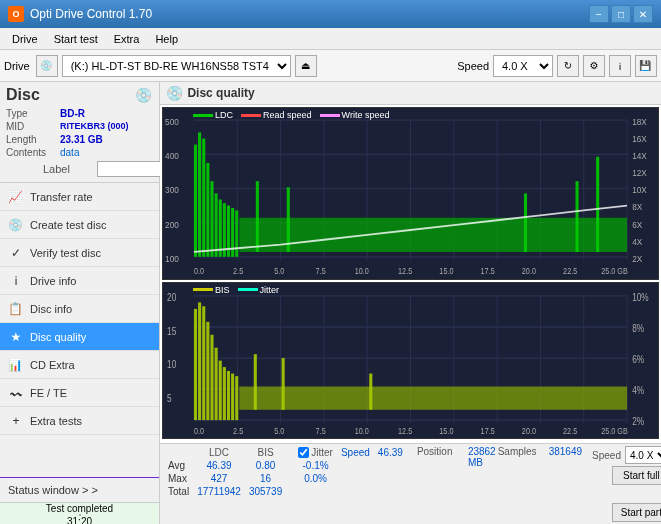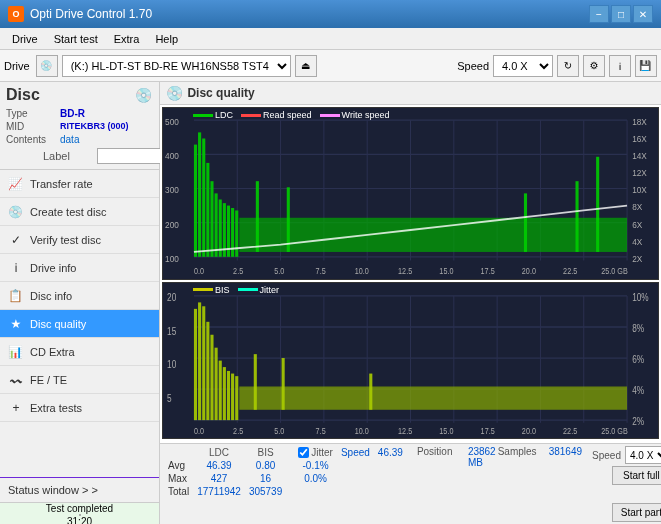--- a/index.html
+++ b/index.html
@@ -279,20 +279,24 @@
         <span class="disc-title">Disc</span>
         <span class="disc-icon">💿</span>
       </div>
       <div class="disc-row">
         <span class="disc-key">Type</span>
         <span class="disc-val">BD-R</span>
       </div>
       <div class="disc-row">
         <span class="disc-key">MID</span>
         <span class="disc-val" style="font-size:9px">RITEKBR3 (000)</span>
+      </div>
+      <div class="disc-row">
+        <span class="disc-key">Length</span>
+        <span class="disc-val">23.31 GB</span>
       </div>
       <div class="disc-row">
         <span class="disc-key">Contents</span>
         <span class="disc-val-blue">data</span>
       </div>
       <div class="label-row">
         <span class="disc-key">Label</span>
         <input class="label-input" type="text" style="">
         <button style="width:18px;height:18px;font-size:9px;background:#f0f0f0;border:1px solid #aaa;cursor:pointer;">🔍</button>
       </div>

